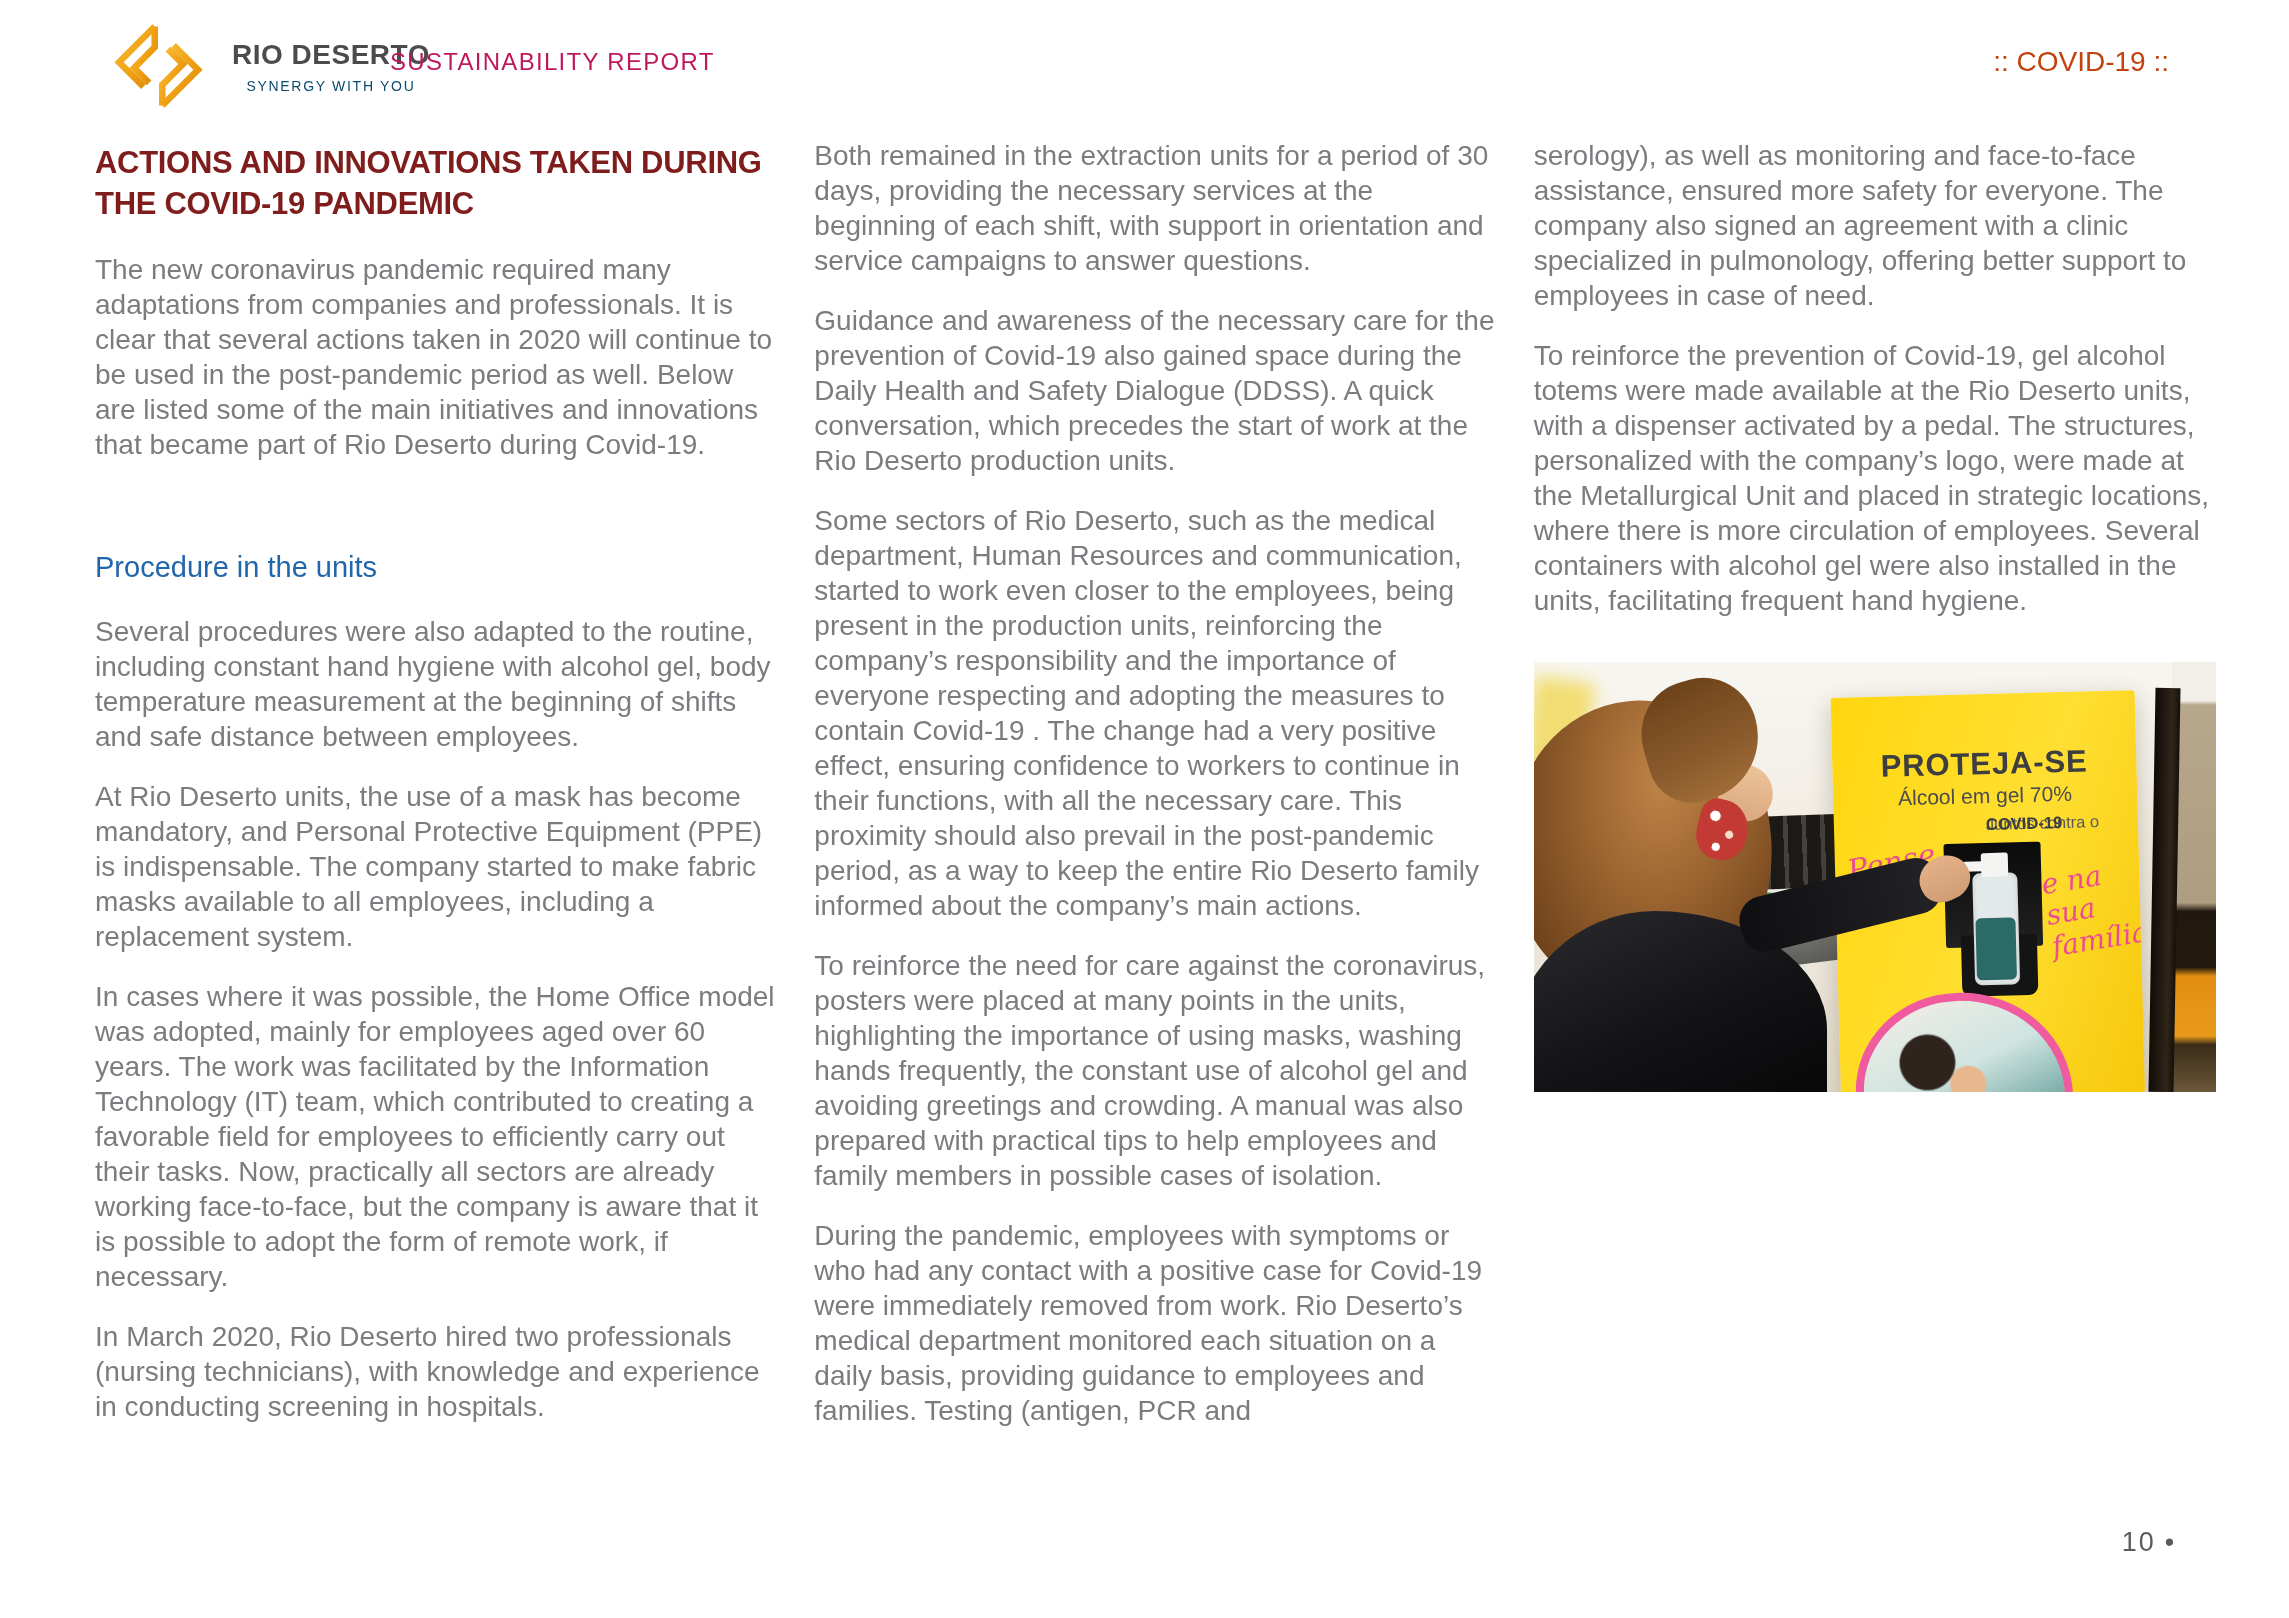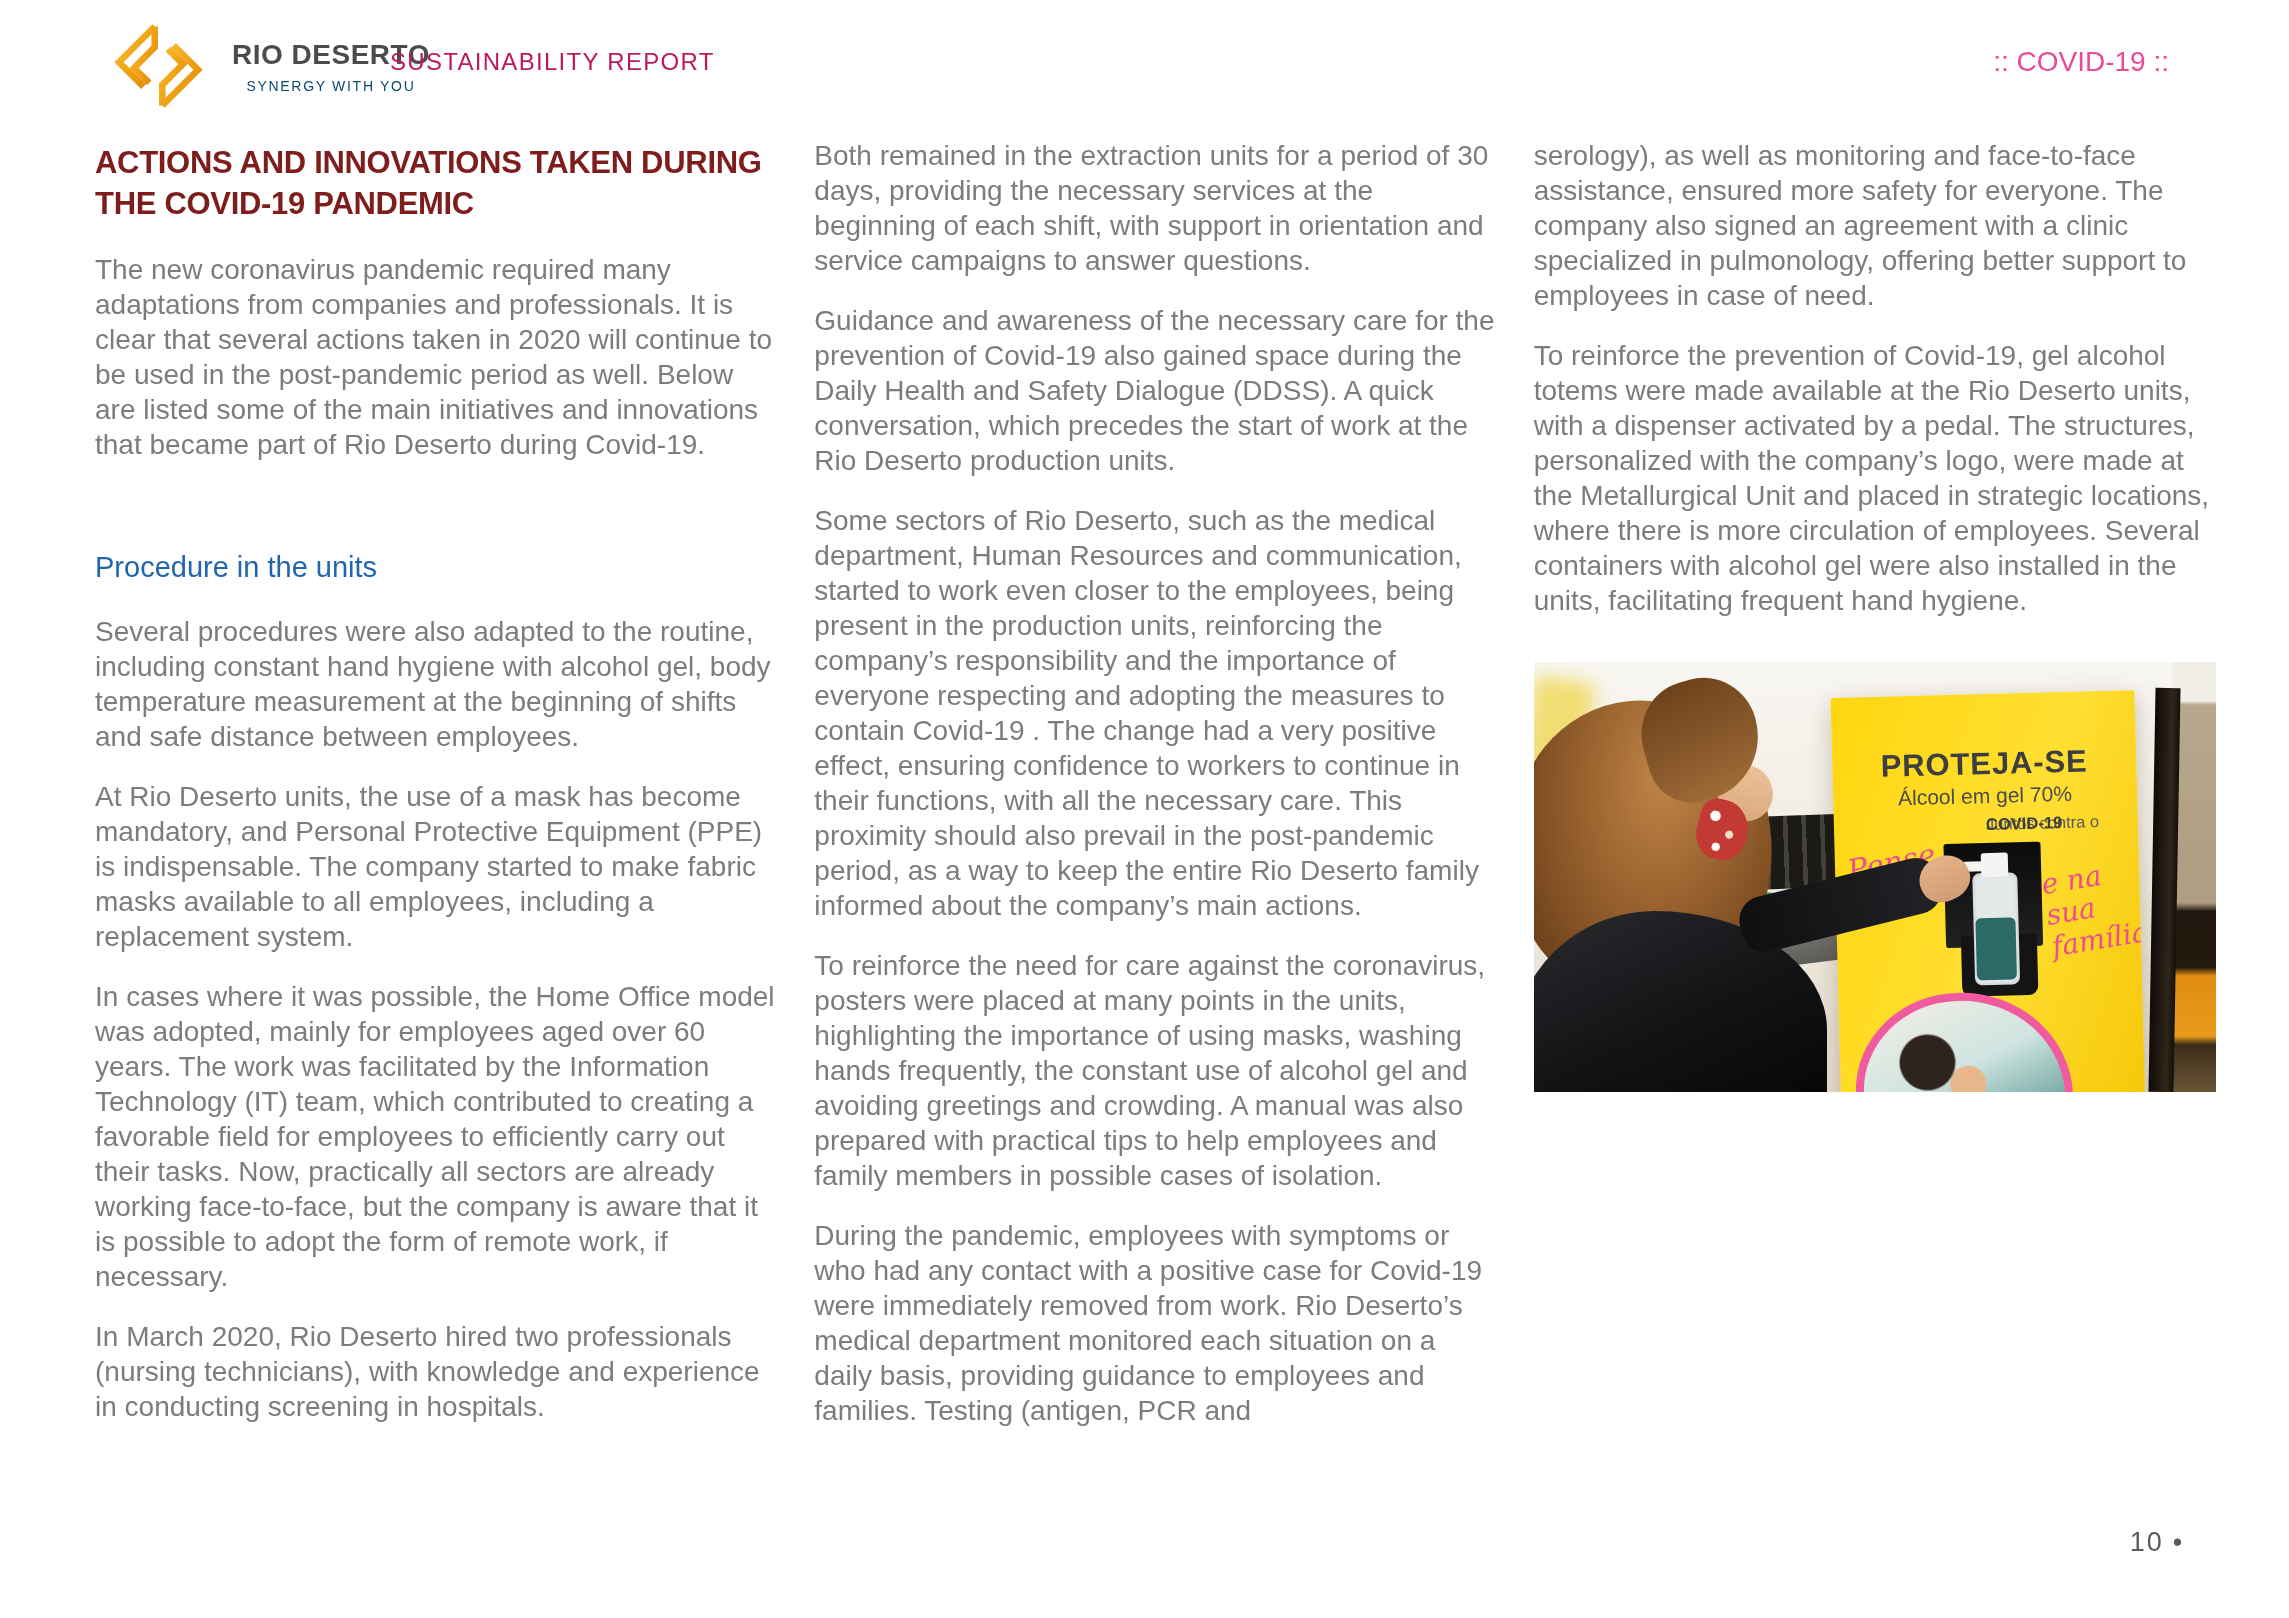--- a/index.html
+++ b/index.html
@@ -7,21 +7,21 @@
     position:relative;width:2290px;height:1619px;background:#ffffff;
     font-family:"Liberation Sans", sans-serif;overflow:hidden;
   }
   
   .brand{position:absolute;left:107px;top:18.5px;display:flex;align-items:flex-start;}
   .logo-svg{width:103px;height:94px;display:block;}
   .brand-text{margin-left:22px;padding-top:20px;text-align:center;}
   .brand-name{font-size:28px;font-weight:bold;color:#4b4b4d;letter-spacing:0.5px;}
   .brand-tagline{font-size:14px;color:#0c4a6e;letter-spacing:1.7px;margin-top:7.4px;}
   .report-title{position:absolute;left:390px;top:48px;font-size:24px;color:#be185d;letter-spacing:1.3px;}
-  .section-tag{position:absolute;right:121px;top:46px;font-size:28px;color:#ec4899;}
+  .section-tag{position:absolute;right:121px;top:46px;font-size:28px;color:#c2410c;}
   
   .content{position:absolute;top:138px;left:95px;width:2121px;display:grid;
            grid-template-columns:repeat(3,1fr);column-gap:37px;align-items:start;}
   .col{min-width:0;}
   h1.doc-h1{font-size:31px;line-height:41px;color:#7f1d1d;font-weight:bold;
             letter-spacing:-0.3px;margin:3.7px 0 28px 0;}
   h2.doc-h2{font-size:29px;line-height:35px;color:#2166ad;font-weight:normal;margin:0 0 29.5px 0;}
   h2.units{margin-top:88px;}
   h2.totems{margin-top:61px;}
   p.body{font-size:28px;line-height:35px;color:#7b7c7f;margin:0 0 25px 0;}
@@ -81,21 +81,21 @@
                       radial-gradient(circle at 45% 80%, #ffffff 0 7%, rgba(0,0,0,0) 8%),
                       #c23a33;}
   .wm-jacket{left:-3%;top:58%;width:46%;height:46%;
            border-radius:45% 55% 0 0 / 70% 60% 0 0;
            background:linear-gradient(155deg,#2c2c30 0%,#131316 55%,#060607 100%);}
   .wm-arm{left:30%;top:50%;width:30%;height:13%;transform:rotate(-14deg);
            border-radius:24px;background:linear-gradient(90deg,#0f0f11,#232327);}
   .wm-hand{left:56.5%;top:45%;width:7.5%;height:10.5%;transform:rotate(-25deg);
            border-radius:50% 50% 45% 45%;background:linear-gradient(180deg,#e4b189,#cf9c74);}
   
-  .page-number{position:absolute;right:106px;bottom:61px;font-size:27px;color:#5a5b5d;letter-spacing:1.8px;}
+  .page-number{position:absolute;right:114px;bottom:61px;font-size:27px;color:#5a5b5d;letter-spacing:1.8px;}
 </style>
 </head>
 <body>
 
 <div class="page">
 
   <div class="brand">
     <svg class="logo-svg" viewBox="0 0 100 100" aria-hidden="true">
       <defs>
         <linearGradient id="gold" x1="0" y1="0" x2="1" y2="1">

